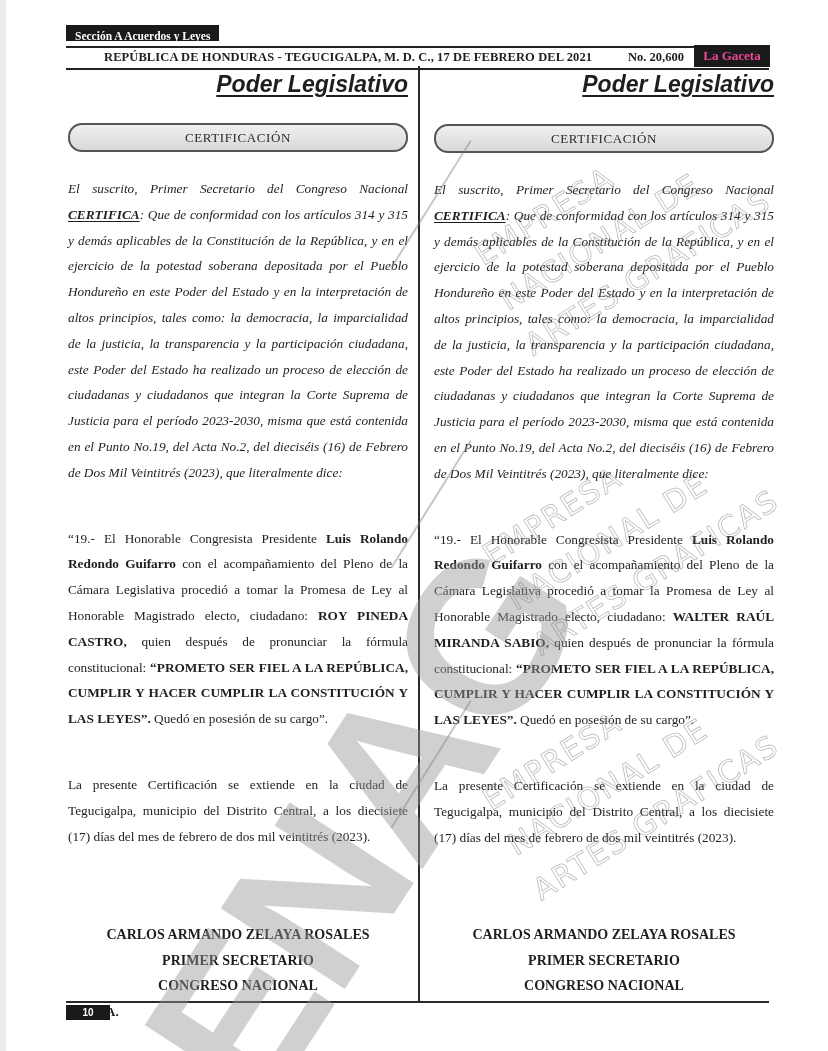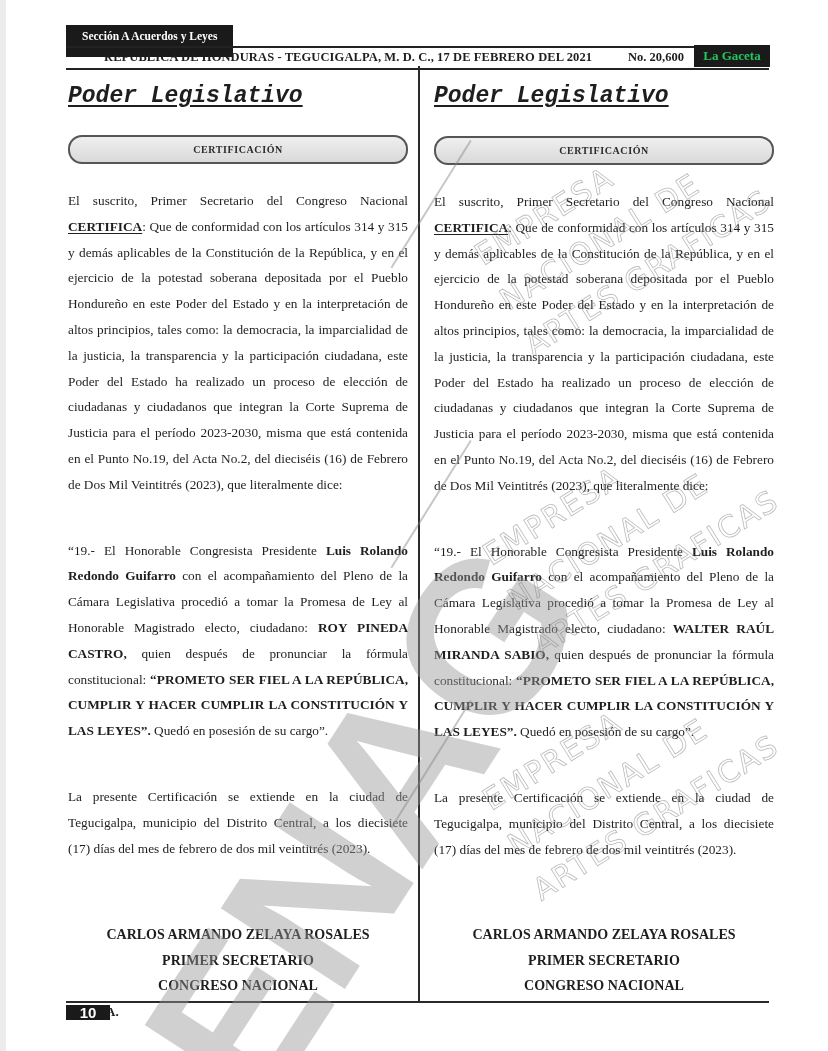--- a/index.html
+++ b/index.html
@@ -4,67 +4,67 @@
 <style>
   html, body { margin: 0; padding: 0; }
   body {
     width: 828px; height: 1051px; background: #ffffff; position: relative; overflow: hidden;
     font-family: "Liberation Serif", "DejaVu Serif", serif; color: #1e1e1e;
   }
   .left-edge { position: absolute; left: 0; top: 0; width: 6px; height: 1051px; background: #ececec; }
 
   
   .section-tab {
-    position: absolute; left: 66px; top: 25px; height: 32px; padding: 0 16px;
+    position: absolute; left: 66px; top: 25px; height: 16px; padding: 0 9px;
     background: #1a1a1a; color: #fff; font-weight: bold; font-size: 11.5px; line-height: 22px;
   }
   .header-bar {
     position: absolute; left: 66px; top: 46px; width: 703px; height: 20px;
     border-top: 2px solid #222; border-bottom: 2px solid #222;
   }
   .header-text {
     position: absolute; left: 104px; top: 48px; font-weight: bold; font-size: 12.5px; line-height: 18px;
     letter-spacing: 0.1px; white-space: nowrap;
   }
   .header-issue {
     position: absolute; left: 628px; top: 48px; font-weight: bold; font-size: 12.5px; line-height: 18px;
   }
   .header-brand {
-    position: absolute; left: 694px; top: 45px; width: 76px; height: 22px; background: #1a1a1a; color: #22c55e;
+    position: absolute; left: 694px; top: 45px; width: 76px; height: 22px; background: #1a1a1a; color: #ec4899;
     font-weight: bold; font-size: 13px; line-height: 21px; text-align: center;
   }
 
   
   .col-divider { position: absolute; left: 418px; top: 66px; width: 2px; height: 937px; background: #2a2a2a; }
   .bottom-rule { position: absolute; left: 66px; top: 1001px; width: 703px; height: 2px; background: #2a2a2a; }
   .page-num {
     position: absolute; left: 66px; top: 1005px; width: 44px; height: 15px; background: #1a1a1a; color: #fff;
-    font-family: "Liberation Sans", sans-serif; font-weight: bold; font-size: 15px; line-height: 15px; text-align: center;
+    font-family: "Liberation Sans", sans-serif; font-weight: bold; font-size: 10px; line-height: 15px; text-align: center;
   }
   .page-section { position: absolute; left: 106px; top: 1004px; font-weight: bold; font-size: 13px; line-height: 16px; }
 
   
   .column { position: absolute; top: 66px; width: 340px; }
   .col-left { left: 68px; }
   .col-right { left: 434px; }
   .col-title {
-    text-align: left; margin-top: 12px; height: 36px;
-    font-family: Liberation Mono, monospace; font-weight: bold; font-style: italic; font-size: 23px; line-height: 36px;
+    text-align: right; margin-top: 0; height: 36px;
+    font-family: Liberation Sans, sans-serif; font-weight: bold; font-style: italic; font-size: 23px; line-height: 36px;
   }
   .col-title span { text-decoration: underline; text-decoration-thickness: 2px; text-underline-offset: 3px; }
   .cert-pill {
     margin-top: 21px; height: 25px; border: 2px solid #555; border-radius: 14px;
     background: linear-gradient(#efefef, #d9d9d9); text-align: center;
-    font-weight: bold; font-size: 10px; letter-spacing: 0.6px; line-height: 25px; color: #2b2b2b;
+    font-weight: normal; font-size: 13px; letter-spacing: 0.6px; line-height: 25px; color: #2b2b2b;
   }
   .col-right .cert-pill { margin-top: 22px; }
   .para {
     font-size: 13.3px; line-height: 25.8px; text-align: justify; margin: 0;
   }
-  .para.first { margin-top: 24px; }
+  .para.first { margin-top: 24px; font-style: italic; }
   .para.gap { margin-top: 40px; }
   .para b { font-weight: bold; }
   .underline { text-decoration: underline; text-underline-offset: 2px; }
   .sign { position: absolute; top: 856px; left: 0; width: 340px; text-align: center; font-weight: bold; font-size: 14px; line-height: 25.5px; }
 
   
   .wm-enag {
     position: absolute; left: 40px; top: 420px; font-family: "Liberation Sans", sans-serif;
     font-weight: bold; font-size: 215px; color: rgba(150,150,150,0.45); transform: rotate(-57deg);
     transform-origin: left top; pointer-events: none; letter-spacing: -4px;

